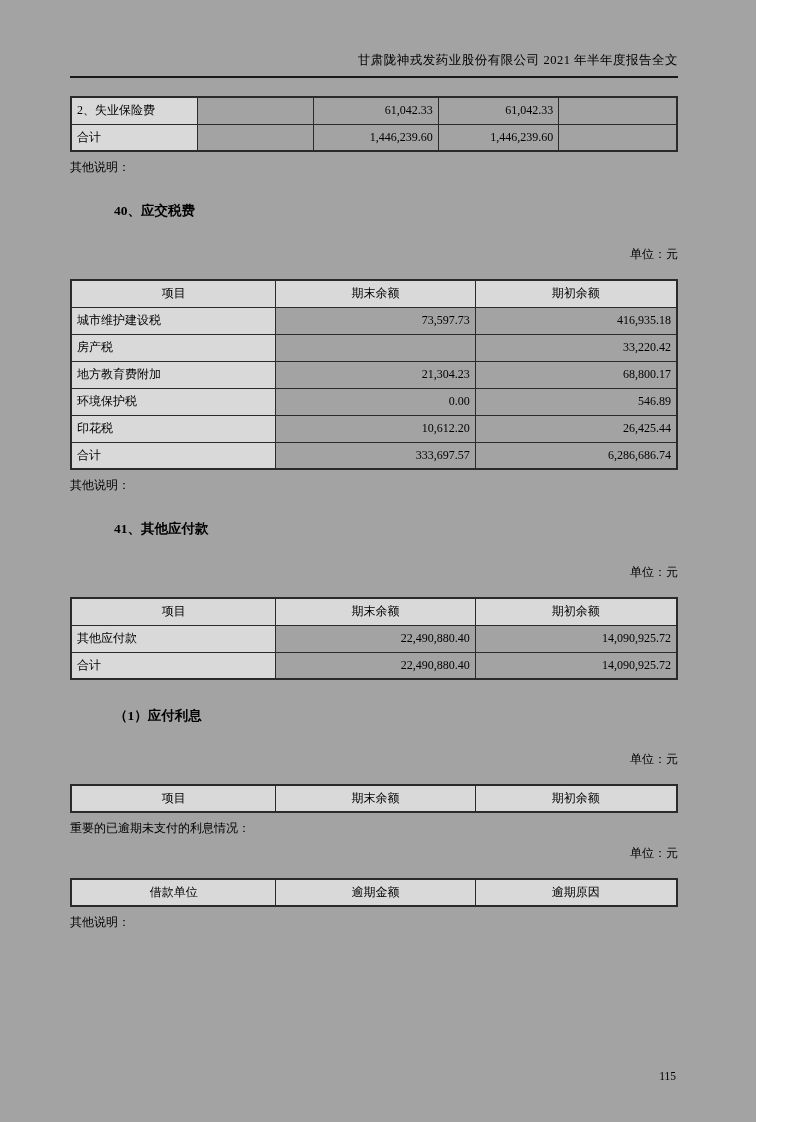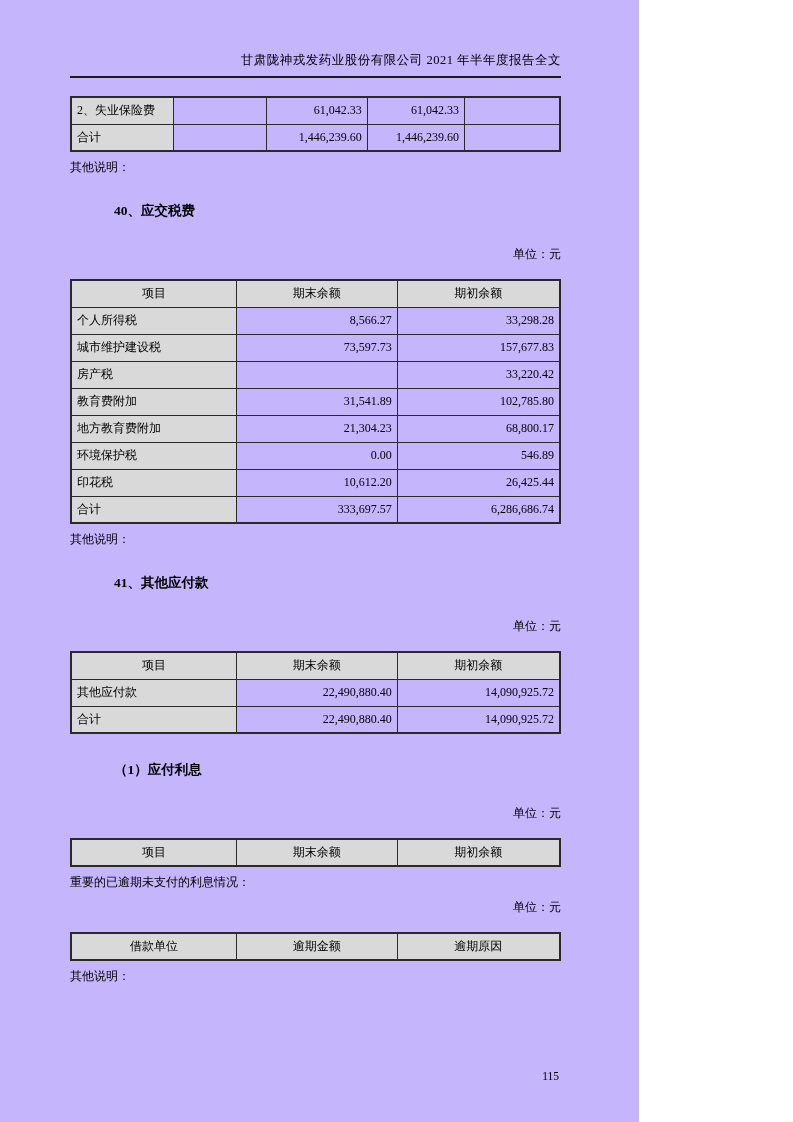--- a/index.html
+++ b/index.html
@@ -3,23 +3,23 @@
 <meta charset="utf-8">
 <style>
   * { margin: 0; padding: 0; box-sizing: border-box; }
   html, body { background: #ffffff; }
   body {
     font-family: "Liberation Serif", "DejaVu Serif", serif;
     color: #000000;
   }
   .page {
     position: relative;
-    width: 639px;
+    width: 756px;
     height: 1122px;
-    background: #c4b5fd;
+    background: #a3a3a3;
     padding: 52px 78px 0 70px;
     overflow: hidden;
   }
   .doc-header {
     text-align: right;
     font-size: 12.5px;
     line-height: 17px;
     padding-bottom: 7px;
     border-bottom: 2px solid #1a1a1a;
     letter-spacing: 0.5px;
@@ -125,38 +125,28 @@
         </colgroup>
         <thead>
           <tr>
             <th>项目</th>
             <th>期末余额</th>
             <th>期初余额</th>
           </tr>
         </thead>
         <tbody>
           <tr>
-            <td class="label-cell">个人所得税</td>
-            <td class="num-cell">8,566.27</td>
-            <td class="num-cell">33,298.28</td>
-          </tr>
-          <tr>
             <td class="label-cell">城市维护建设税</td>
             <td class="num-cell">73,597.73</td>
-            <td class="num-cell">157,677.83</td>
+            <td class="num-cell">416,935.18</td>
           </tr>
           <tr>
             <td class="label-cell">房产税</td>
             <td class="num-cell"></td>
             <td class="num-cell">33,220.42</td>
-          </tr>
-          <tr>
-            <td class="label-cell">教育费附加</td>
-            <td class="num-cell">31,541.89</td>
-            <td class="num-cell">102,785.80</td>
           </tr>
           <tr>
             <td class="label-cell">地方教育费附加</td>
             <td class="num-cell">21,304.23</td>
             <td class="num-cell">68,800.17</td>
           </tr>
           <tr>
             <td class="label-cell">环境保护税</td>
             <td class="num-cell">0.00</td>
             <td class="num-cell">546.89</td>

